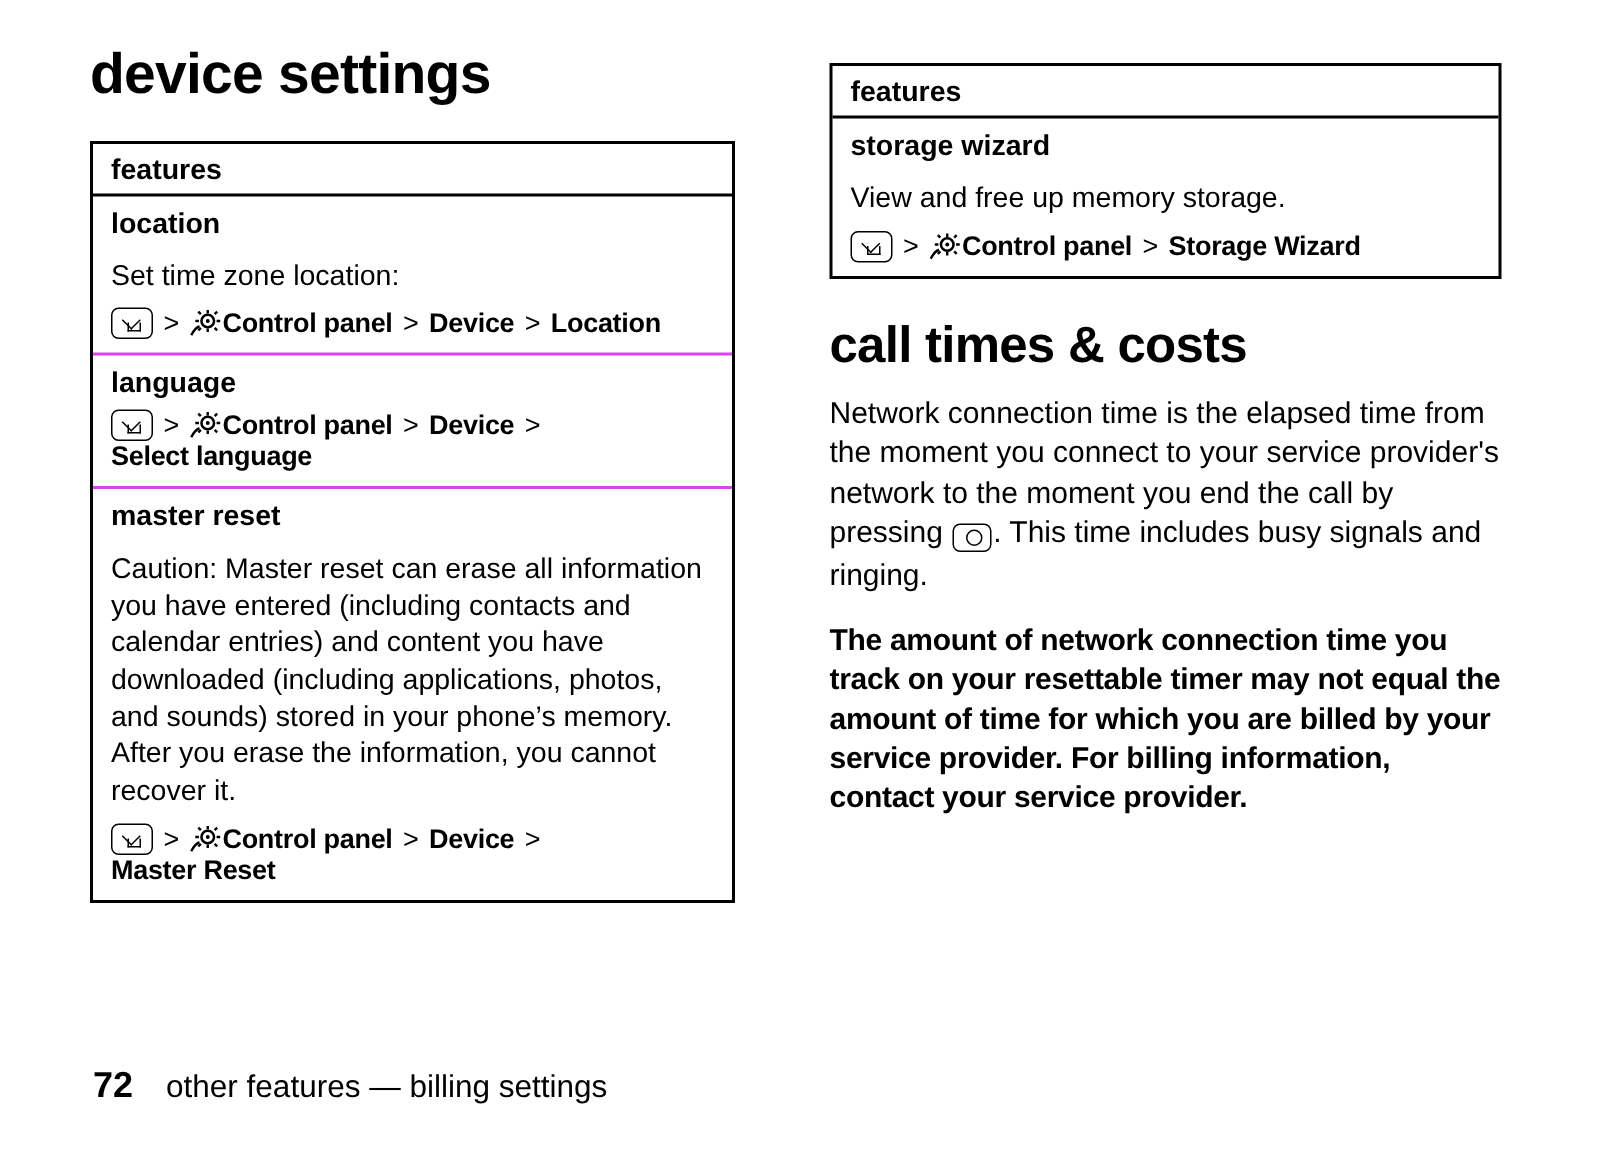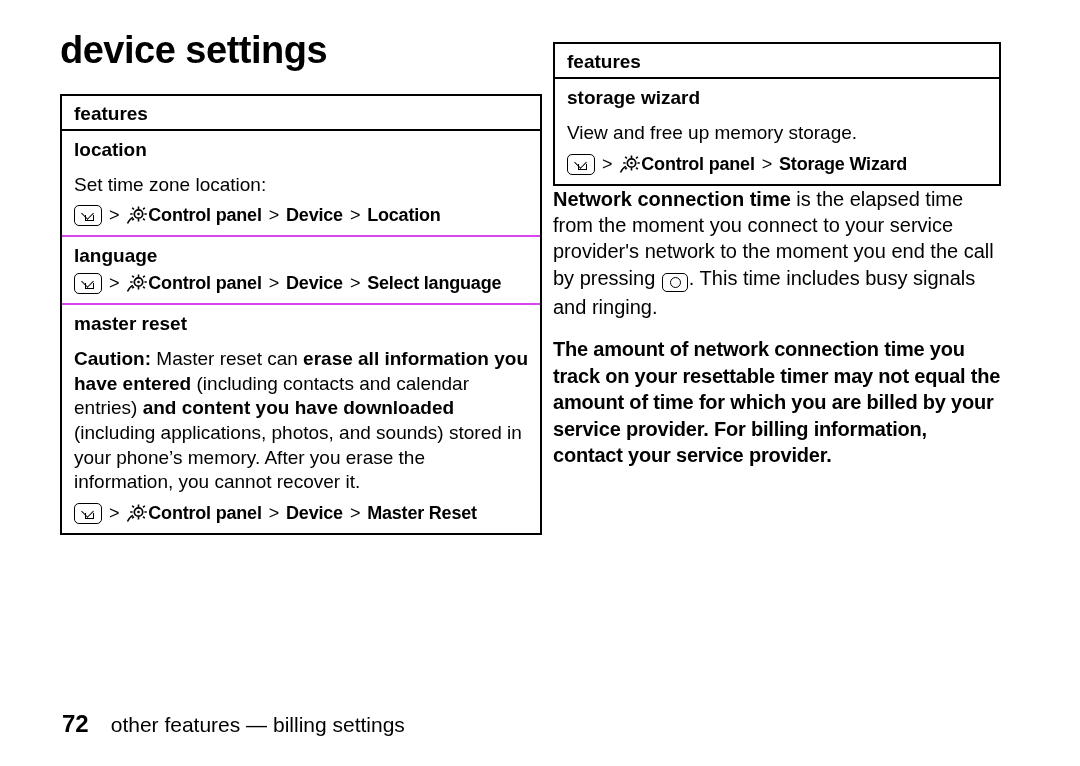--- a/index.html
+++ b/index.html
@@ -17,21 +17,21 @@
   }
   .page {
     position: relative;
     width: 1080px;
     height: 766px;
   }
   .col-left {
     position: absolute;
     left: 60px;
     top: 30px;
-    width: 482px;
+    width: 430px;
   }
   .col-right {
     position: absolute;
     left: 553px;
     top: 42px;
     width: 448px;
   }
   h1.page-title {
     font-size: 38px;
     font-weight: bold;
@@ -72,21 +72,21 @@
   .row p {
     font-size: 19px;
     margin: 12px 0 8px 0;
     line-height: 1.3;
     font-weight: 300;
   }
   .row p.caution {
     font-weight: 300;
   }
   .bold {
-    font-weight: bold;
+    font-weight: normal;
   }
   .path {
     font-size: 18px;
     font-weight: bold;
     display: flex;
     align-items: center;
     flex-wrap: wrap;
     gap: 0px;
     letter-spacing: -0.2px;
     margin-top: 6px;
@@ -289,20 +289,21 @@
               <path d="M1.5 18.5 C3.5 14.5, 5.5 13, 7 12.5" stroke="#000" stroke-width="1.6" fill="none"></path>
             </svg>
           </span>
           <span class="txt">Control panel</span>
           <span class="sep">&gt;</span>
           <span class="txt">Storage Wizard</span>
         </div>
       </div>
     </div>
 
+    <h1 class="section-title">call times &amp; costs</h1>
 
     <p class="rtext"><span class="bold">Network connection time</span><span> is the elapsed time from the moment you connect to your service provider's network to the moment you end the call by pressing </span><span class="inline-icon-wrap"><span class="icon-end"></span></span><span>. This time includes busy signals and ringing.</span></p>
 
     <p class="rtext allbold">The amount of network connection time you track on your resettable timer may not equal the amount of time for which you are billed by your service provider. For billing information, contact your service provider.</p>
   </div>
 
   <div class="footer">
     <span class="pg">72</span>
     <span class="ft">other features — billing settings</span>
   </div>

